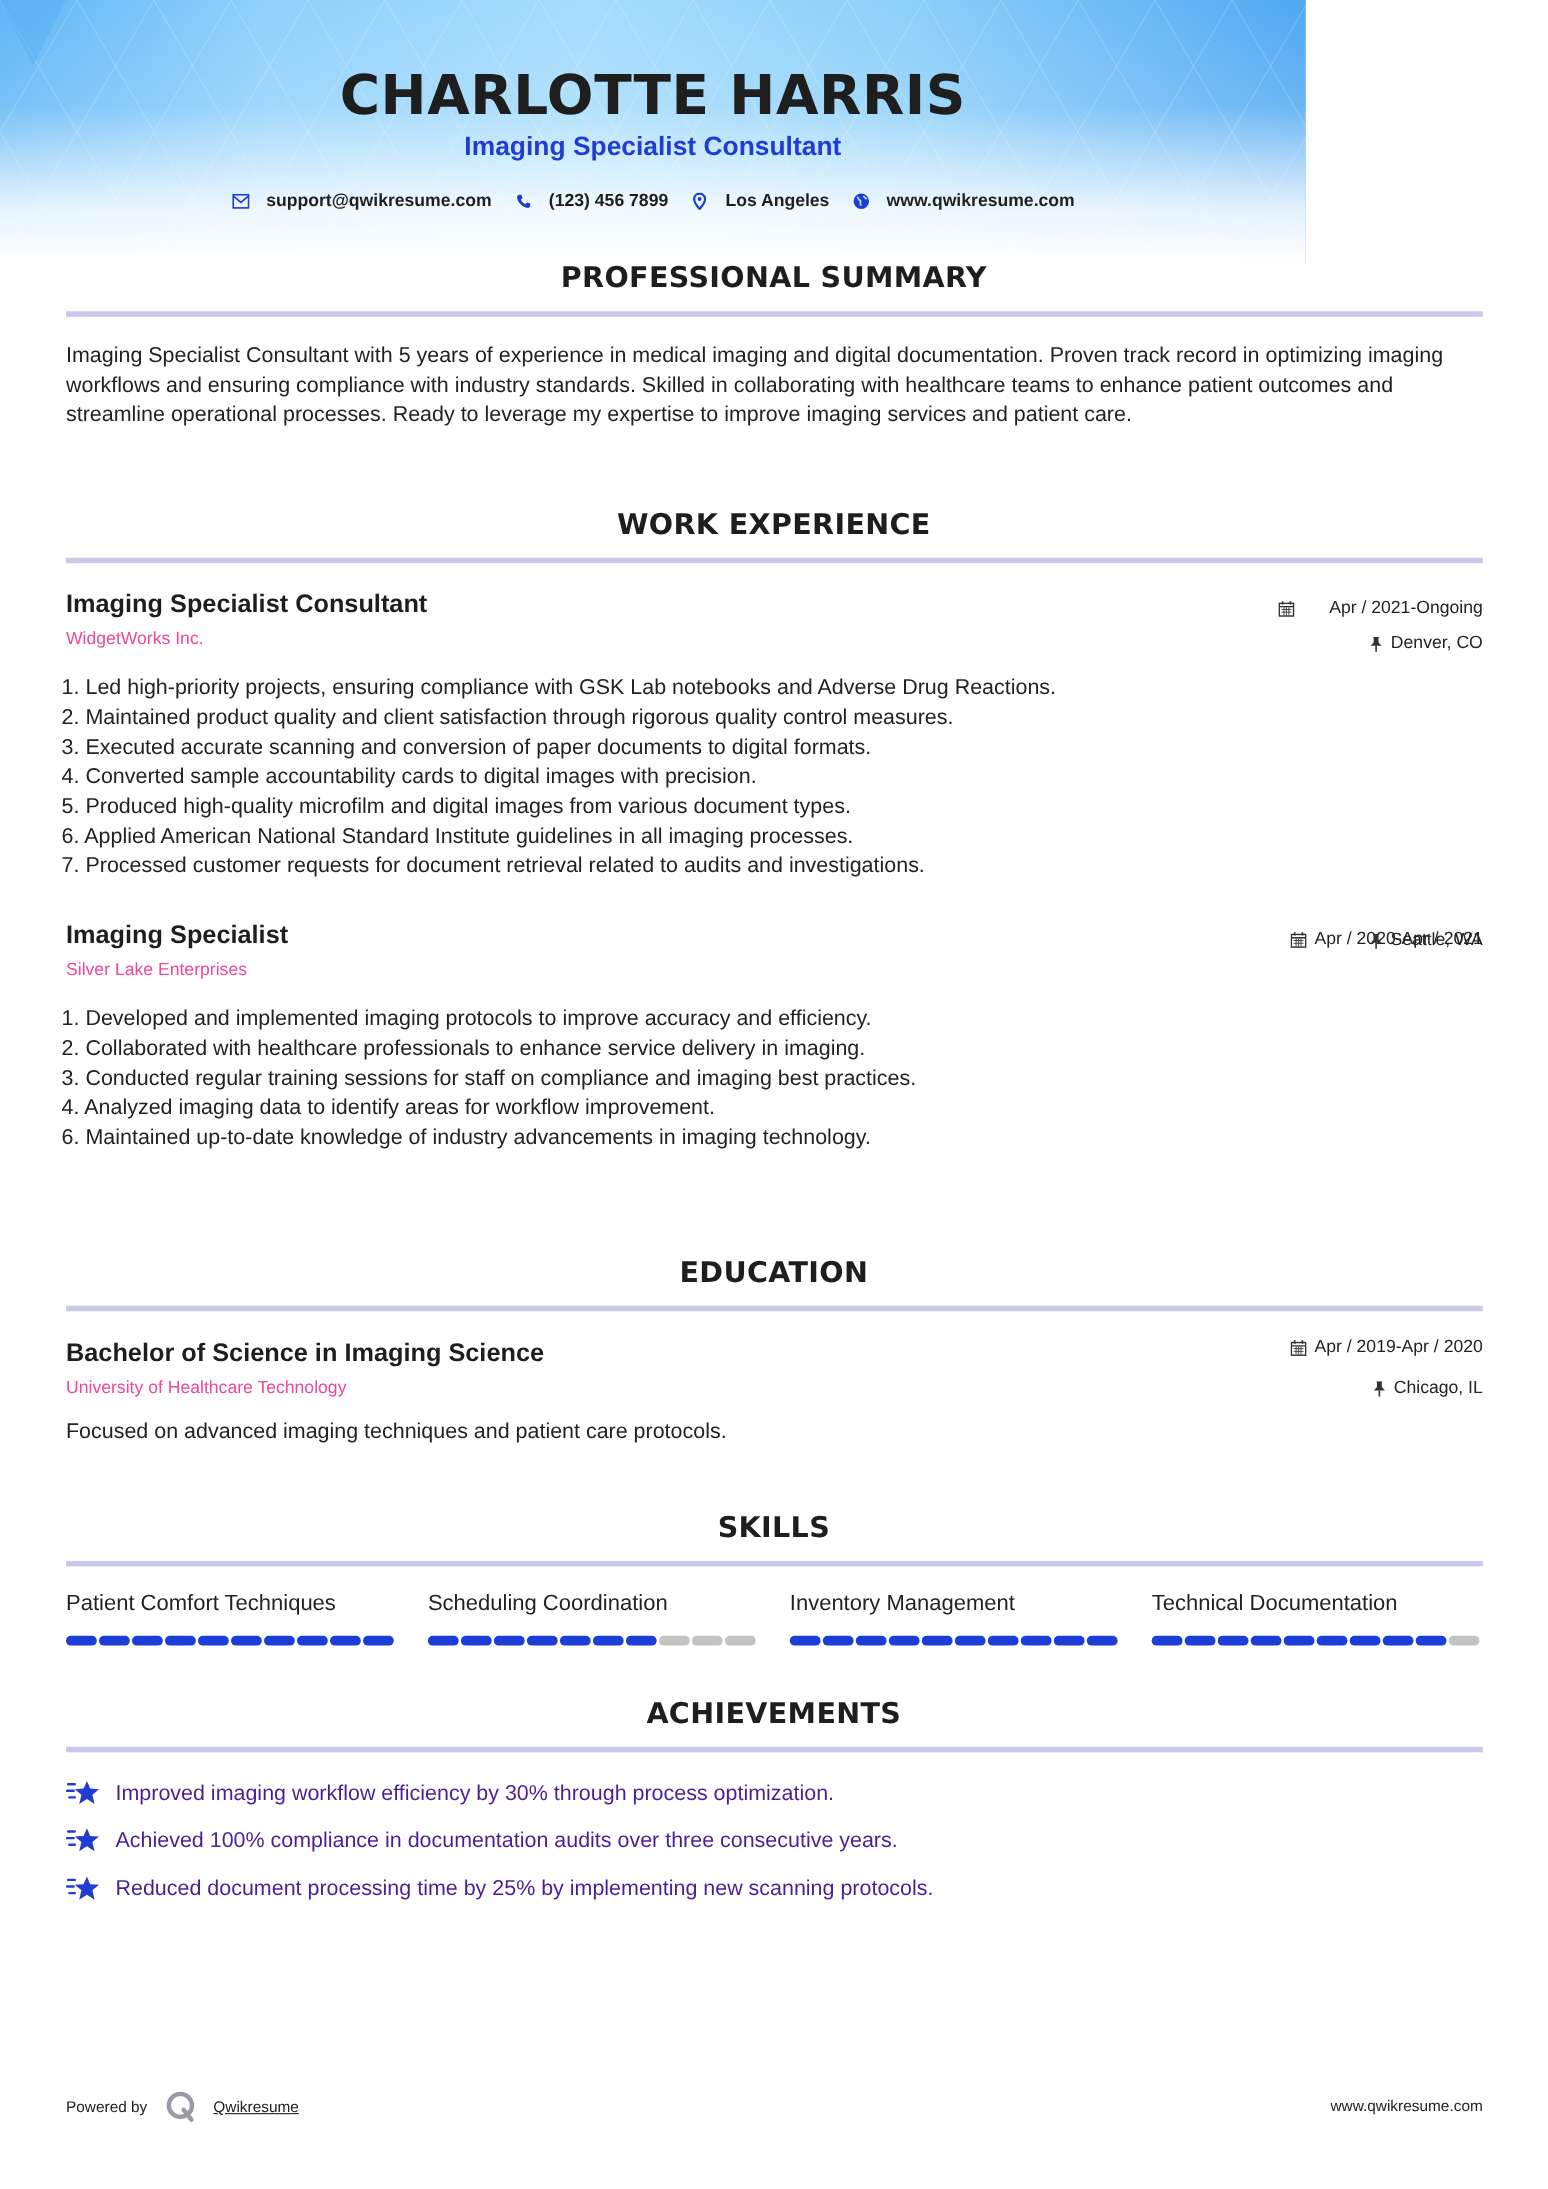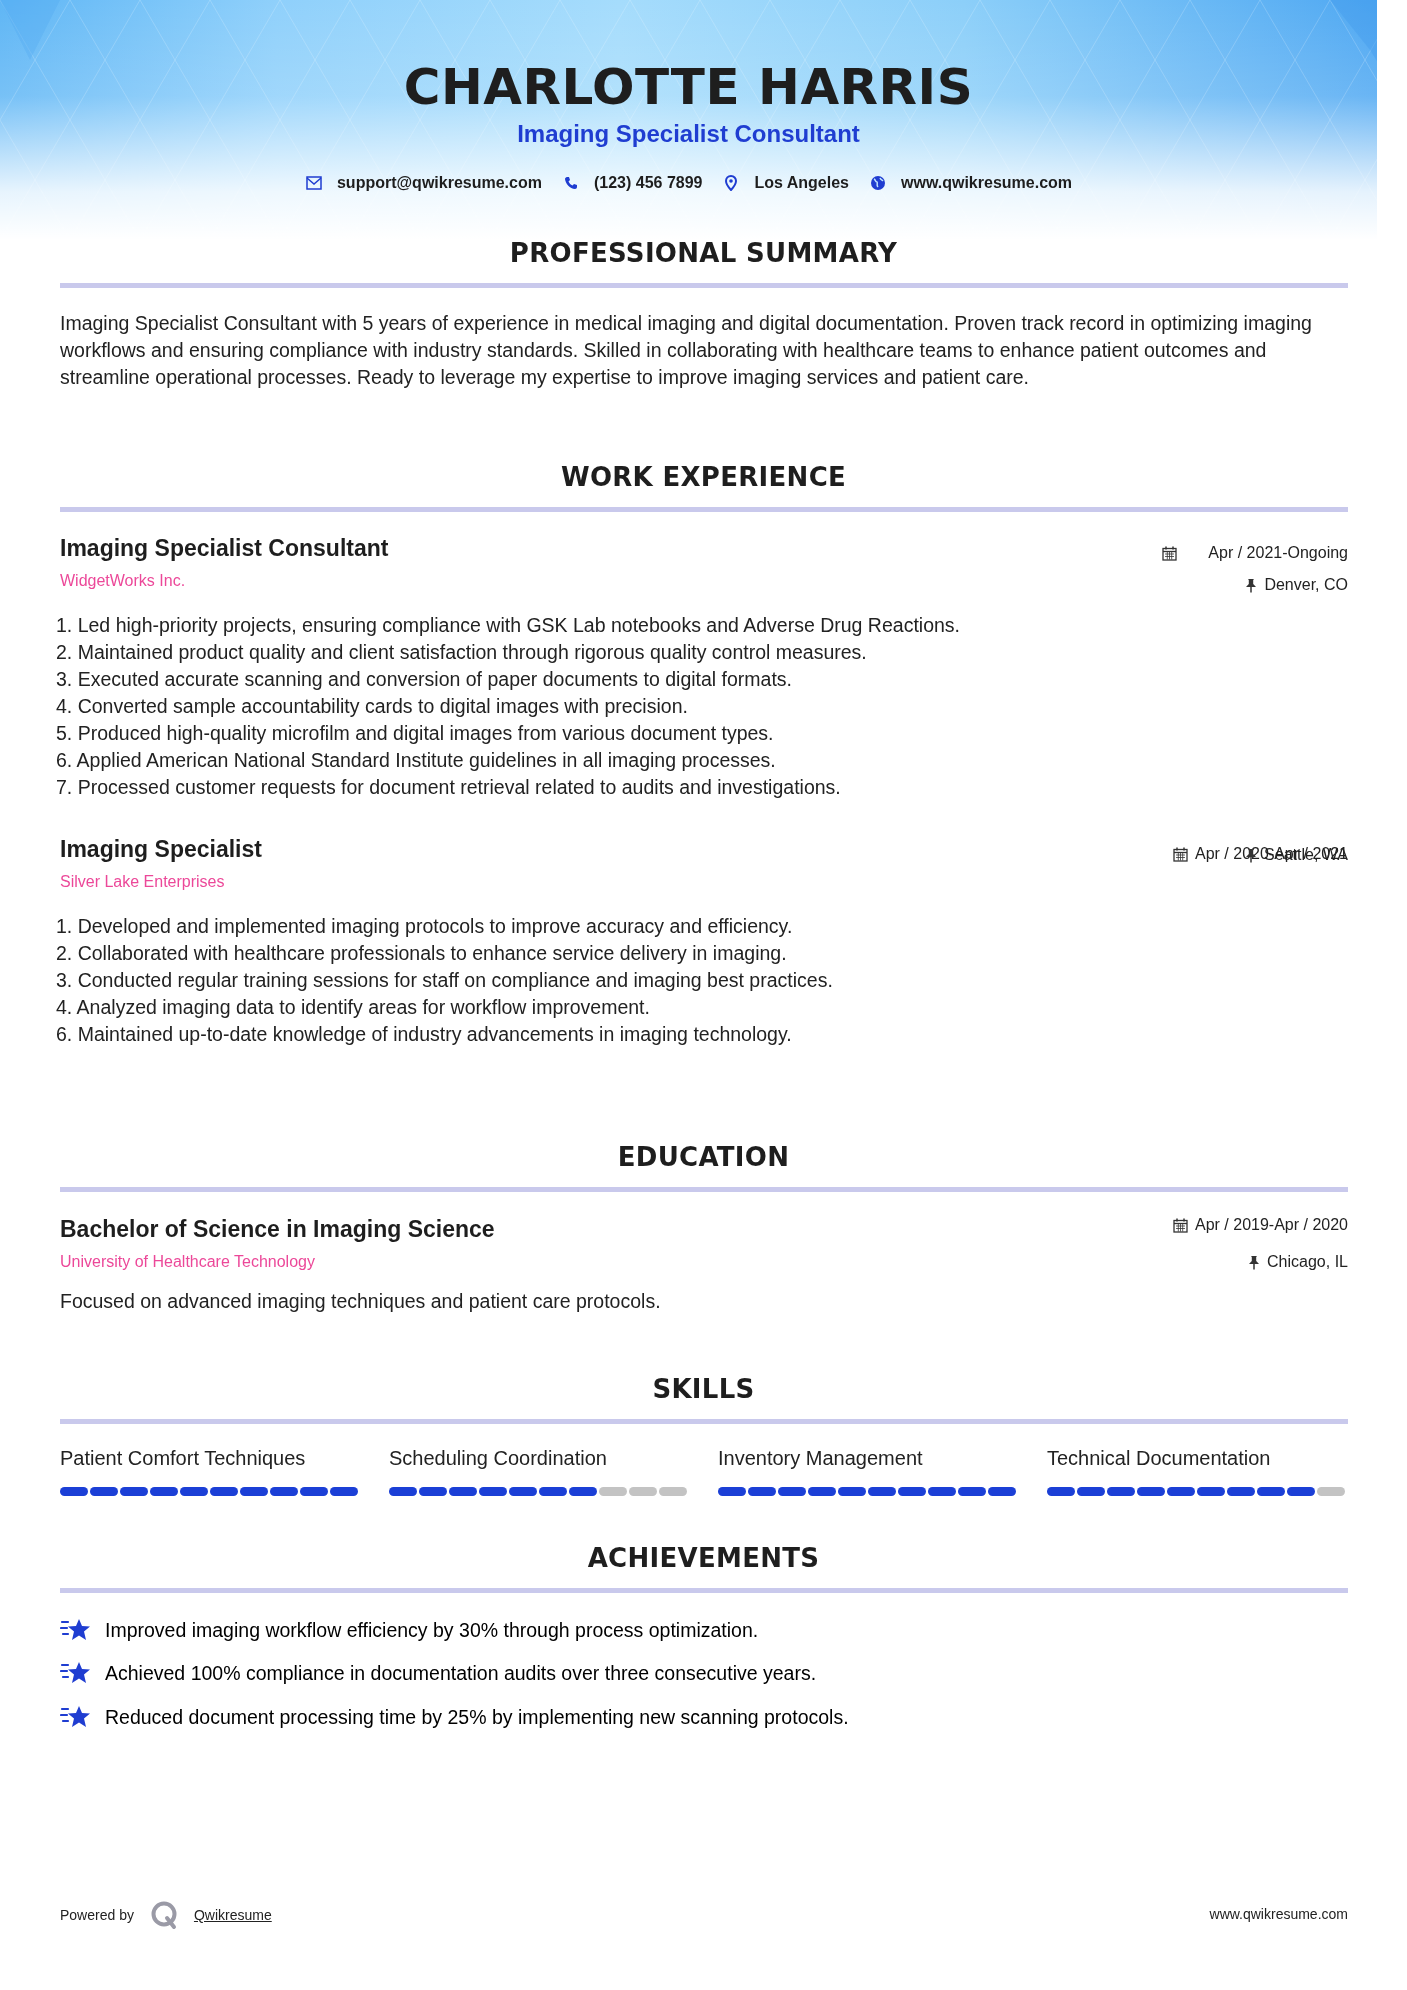--- a/index.html
+++ b/index.html
@@ -1,20 +1,20 @@
 <!DOCTYPE html>
 <html><head>
 <meta charset="utf-8">
 <style>
   * { box-sizing: border-box; margin: 0; padding: 0; }
   html, body { width: 1407px; height: 1990px; background: #ffffff; }
   body { font-family: "Liberation Sans", "DejaVu Sans", sans-serif; color: #222; position: relative; overflow: hidden; }
 
   .header {
-    position: absolute; left: 0; top: 0; width: 1377px; height: 240px;
+    position: absolute; left: 0; top: 0; width: 1187px; height: 240px;
     background:
       linear-gradient(180deg, rgba(255,255,255,0) 0%, rgba(255,255,255,0.15) 40%, rgba(255,255,255,0.85) 80%, #ffffff 100%),
       linear-gradient(90deg, #5fb6f5 0%, #8fd0fb 20%, #a5dcfc 45%, #8ccff9 70%, #4fa8f2 100%);
     overflow: hidden;
   }
   .header svg.pattern { position: absolute; left: 0; top: 0; width: 1407px; height: 240px; opacity: 0.55; }
   .header-inner { position: relative; text-align: center; }
   .name { position: absolute; left: 0; right: 0; top: 58px; font-size: 50px; font-weight: 700; letter-spacing: 0.5px; color: #1e1e1e; font-family: "DejaVu Sans", sans-serif; }
   .title { position: absolute; left: 0; right: 0; top: 120px; font-size: 24px; font-weight: 700; color: #1f3dd1; font-family: "Liberation Sans", sans-serif; }
   .contacts { position: absolute; left: 0; right: 0; top: 174px; display: flex; justify-content: center; align-items: center; gap: 0; font-size: 16px; font-weight: 700; color: #1e1e1e; }
@@ -33,21 +33,21 @@
   .list { position: absolute; left: 56px; font-size: 19.5px; line-height: 27px; color: #222; list-style: none; }
   .list li { white-space: nowrap; }
 
   .skills { position: absolute; left: 60px; top: 1447px; width: 1290px; display: flex; gap: 29px; }
   .skill { width: 300px; }
   .skill-name { font-size: 20px; color: #222; height: 28px; }
   .dots { display: flex; gap: 2px; margin-top: 12px; }
   .dot { width: 28px; height: 9px; border-radius: 5px; background: #1b3fd6; }
   .dot.off { background: #c3c3c3; }
 
-  .ach { position: absolute; left: 60px; display: flex; align-items: center; font-size: 19.5px; color: #000000; }
+  .ach { position: absolute; left: 60px; display: flex; align-items: center; font-size: 19.5px; color: #4c1d95; }
   .ach .ic { width: 32px; height: 28px; margin-right: 13px; display: inline-flex; }
 
   .footer-left { position: absolute; left: 60px; top: 1900px; display: flex; align-items: center; font-size: 14px; color: #222; }
   .footer-left .logo { margin: 0 14px 0 16px; display: inline-flex; }
   .footer-left .link { text-decoration: underline; color: #222; }
   .footer-right { position: absolute; right: 59px; top: 1906px; font-size: 14px; color: #222; }
 </style>
 </head>
 <body>
 

